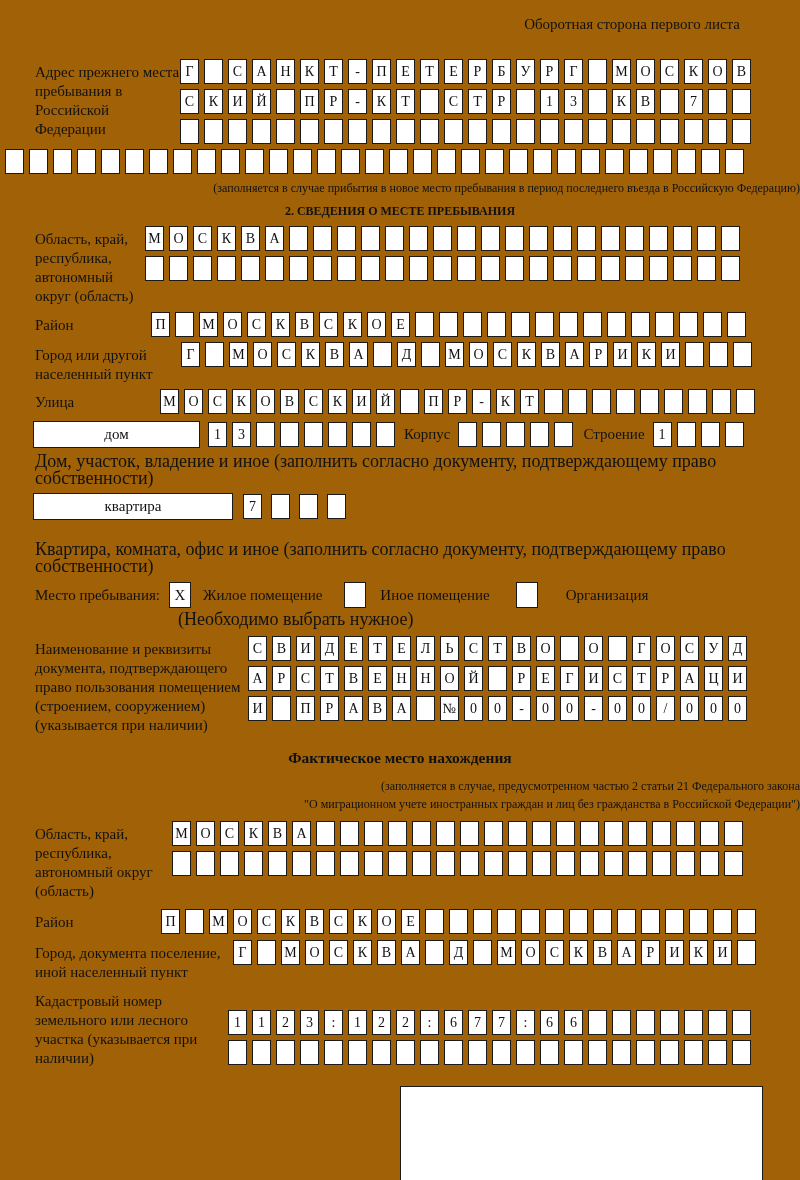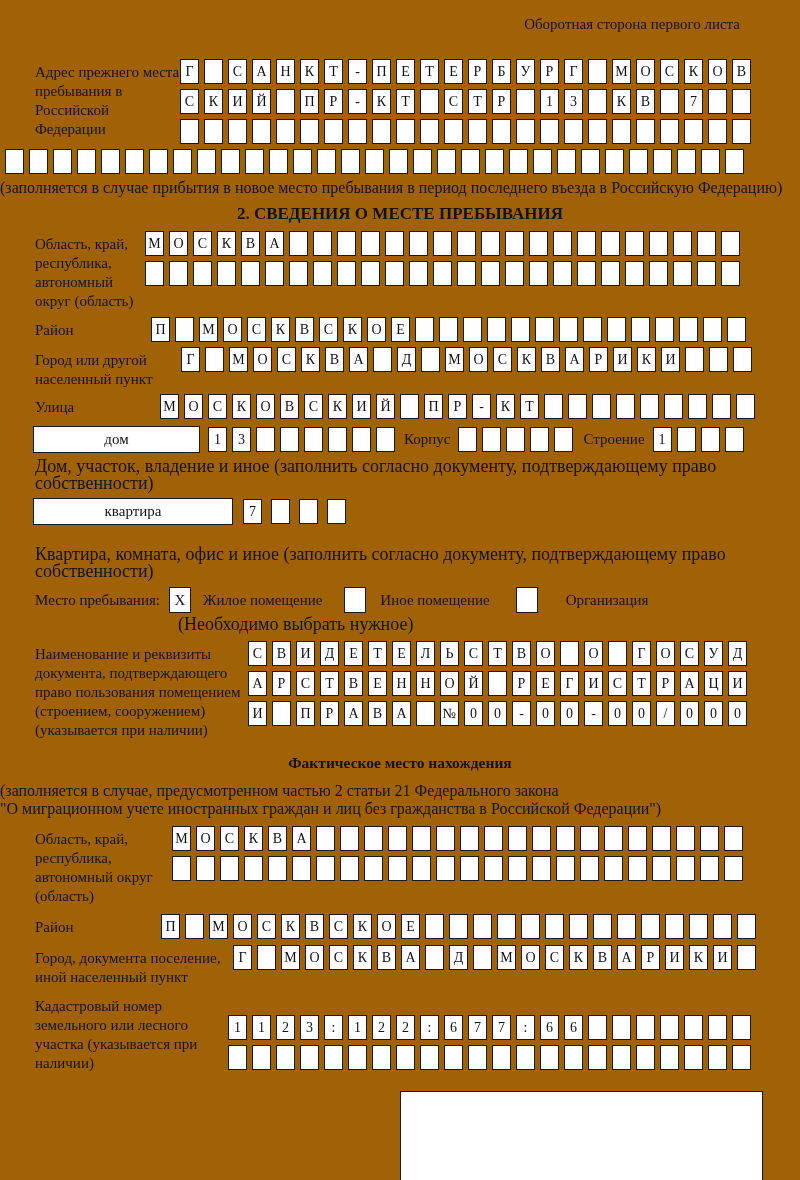--- a/index.html
+++ b/index.html
@@ -17,22 +17,22 @@
   .gridstack{display:flex;flex-direction:column;gap:5px;}
   .cells{display:flex;gap:5px;}
   .cells.spread{gap:9px;}
   .cell{
     width:19px;height:25px;min-width:19px;
     border:1.6px solid #1a1a1a;box-sizing:border-box;
     display:flex;align-items:center;justify-content:center;
     font-size:14px;line-height:1;background:#fff;
   }
   .note{font-size:18px;line-height:17px;}
-  .cnote{text-align:left;font-size:16px;line-height:18px;}
-  .sect-title{text-align:center;font-weight:bold;font-size:17px;}
+  .cnote{text-align:right;font-size:12px;line-height:18px;}
+  .sect-title{text-align:center;font-weight:bold;font-size:12px;}
   .namedbox{
     border:1.6px solid #1a1a1a;box-sizing:border-box;height:27px;
     display:flex;align-items:center;justify-content:center;background:#fff;
   }
   .chk{
     width:22px;height:26px;border:1.6px solid #1a1a1a;box-sizing:border-box;
     display:flex;align-items:center;justify-content:center;font-size:15px;background:#fff;
   }
   .bigbox{
     margin:18px 0 0 400px;width:363px;height:175px;

